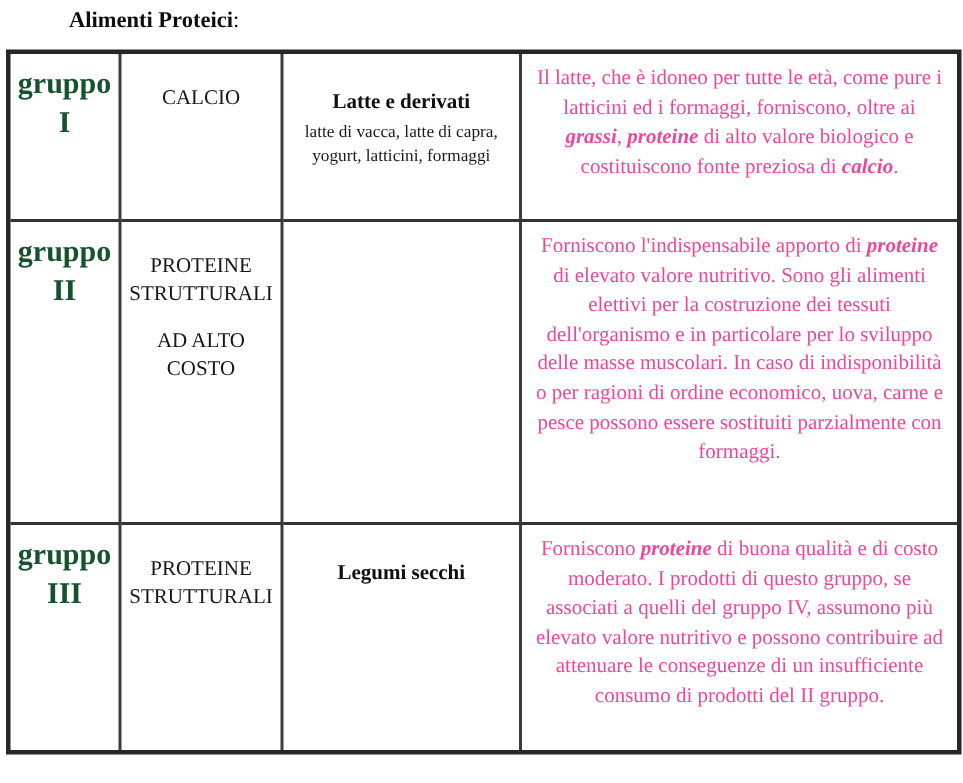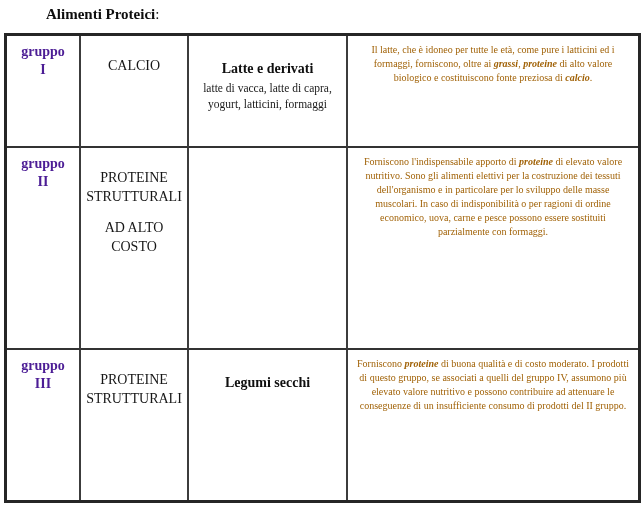--- a/index.html
+++ b/index.html
@@ -43,24 +43,24 @@
   .cell {
     box-sizing: border-box;
     text-align: center;
     overflow: hidden;
   }
   .vline { border-right: 2px solid #3c3c3c; }
   .hline { border-bottom: 2px solid #333333; }
 
   .group-cell {
     font-weight: bold;
-    font-size: 14px;
+    font-size: 20px;
     line-height: 1.3;
     padding-top: 7px;
-    color: #4c1d95;
+    color: #14532d;
   }
   .cat-cell {
     font-size: 14px;
     line-height: 1.35;
     padding: 21px 2px 0;
     color: #161616;
   }
   .cat-cost { margin-top: 12px; }
 
   .food-cell { padding-top: 24px; }
@@ -71,24 +71,24 @@
     color: #0f0f0f;
   }
   .food-items {
     font-size: 11.5px;
     line-height: 1.42;
     padding: 2px 7px 0;
     color: #1a1a1a;
   }
 
   .desc-cell {
-    font-size: 10px;
+    font-size: 14px;
     line-height: 1.4;
     padding: 7px 7px 0;
-    color: #a16207;
+    color: #ec4899;
   }
   .em { font-weight: bold; font-style: italic; }
 </style>
 </head>
 <body>
 
 <div class="page">
 
   <div class="doc-title">
     <span class="t-bold">Alimenti Proteici</span><span class="t-colon">:</span>

